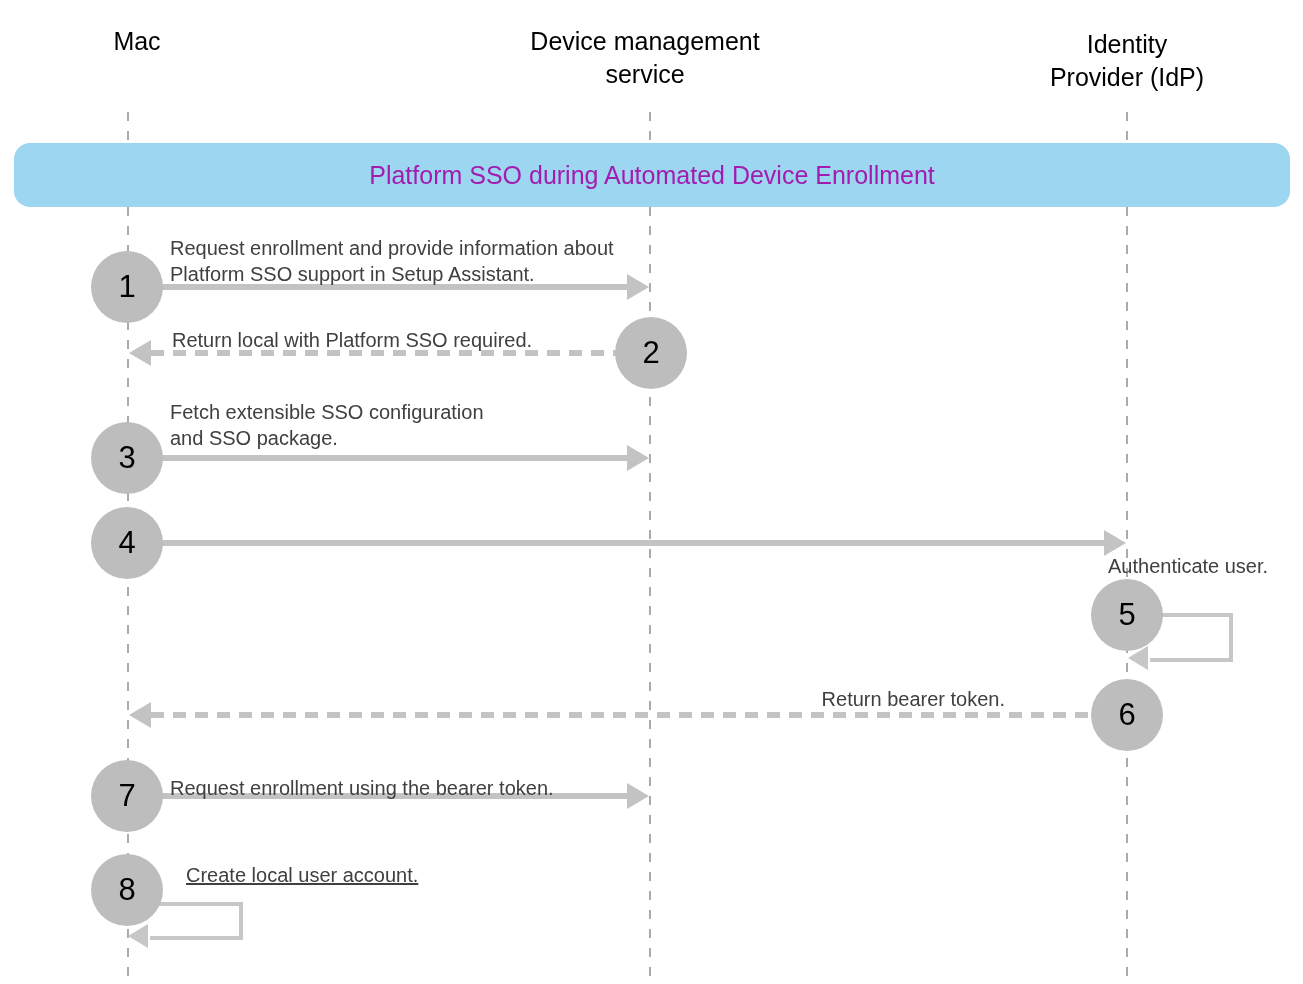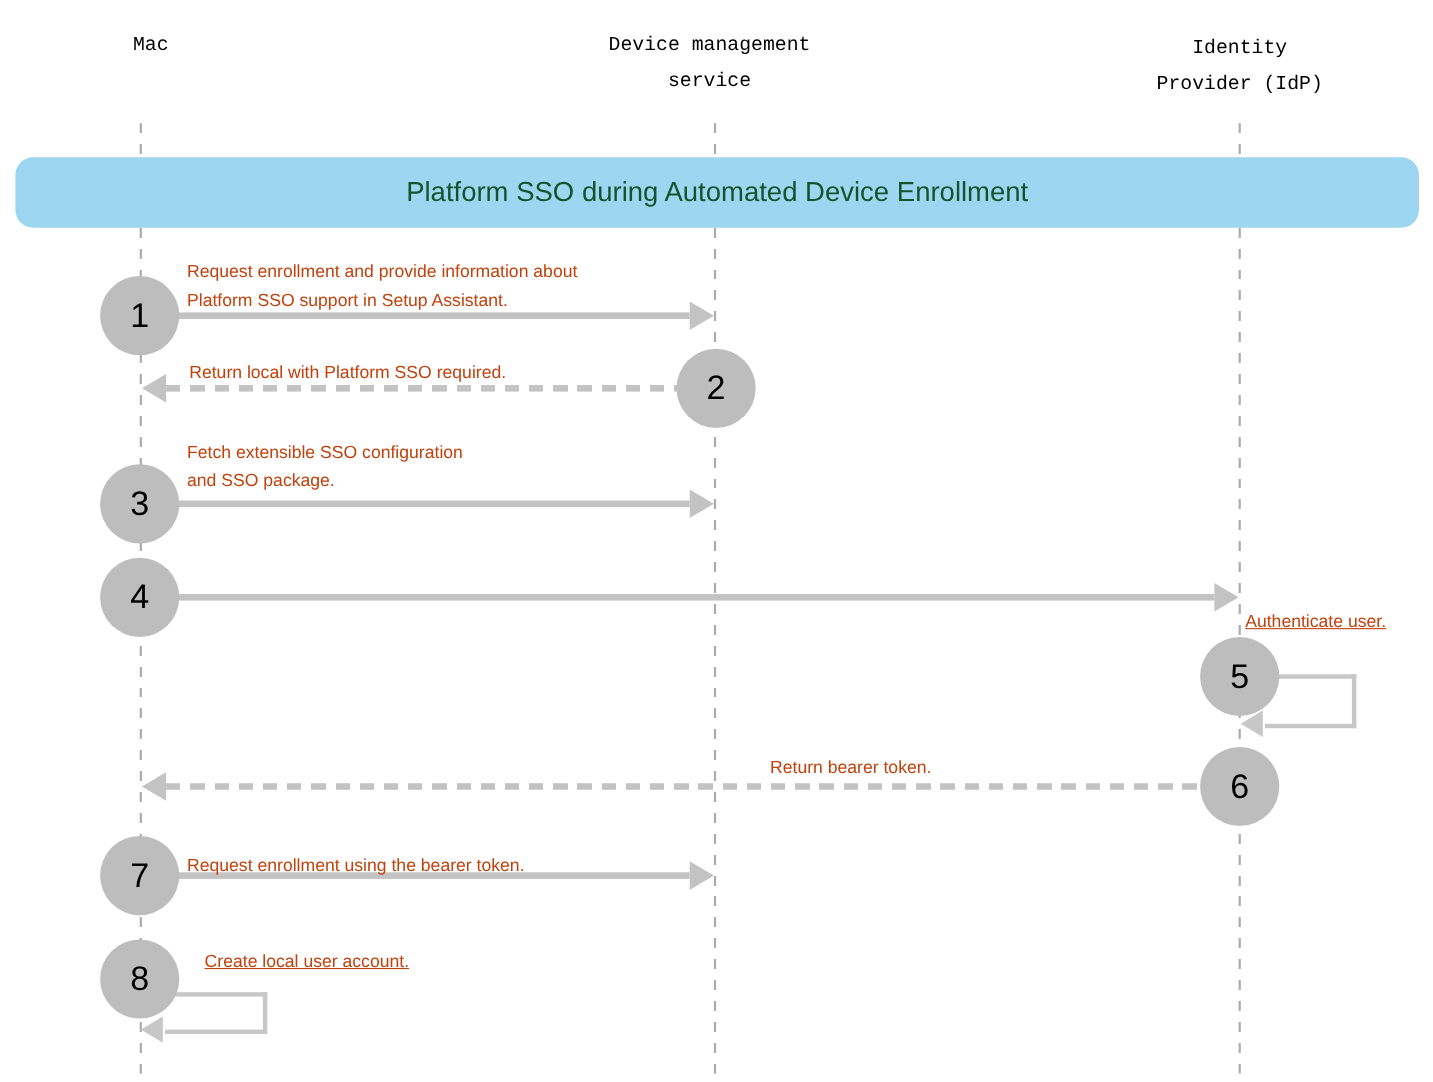--- a/index.html
+++ b/index.html
@@ -11,27 +11,26 @@
     background: #ffffff;
     font-family: "Liberation Sans", sans-serif;
     color: #111111;
     overflow: hidden;
   }
 
   
   .actor {
     position: absolute;
     transform: translateX(-50%);
-    font-size: 18px;
+    font-size: 25px;
     line-height: 33px;
     text-align: center;
     white-space: pre-line;
     color: #000000;
     z-index: 6;
-    font-family: Liberation Mono, monospace;
   }
 
   
   .lifeline {
     position: absolute;
     top: 112px;
     height: 864px;
     width: 2px;
     background: repeating-linear-gradient(180deg, #ababab 0 9px, transparent 9px 19px);
     z-index: 1;
@@ -46,48 +45,48 @@
     height: 64px;
     background: #9dd6f1;
     border-radius: 16px;
     display: flex;
     align-items: center;
     justify-content: center;
     z-index: 2;
   }
   .banner-title {
     font-size: 25px;
-    color: #14532d;
+    color: #a21caf;
   }
 
   
   .badge {
     position: absolute;
     width: 72px;
     height: 72px;
     border-radius: 50%;
     background: #bdbdbd;
     display: flex;
     align-items: center;
     justify-content: center;
     font-size: 31px;
     color: #000000;
     z-index: 4;
   }
 
   
   .msg {
     position: absolute;
-    font-size: 16px;
+    font-size: 20px;
     line-height: 26px;
     white-space: pre-line;
-    color: #c2410c;
+    color: #404040;
     z-index: 5;
   }
-  .msg.right { text-align: left; }
+  .msg.right { text-align: right; }
 
   
   .shaft-solid {
     position: absolute;
     height: 6px;
     background: #c3c3c3;
     z-index: 3;
   }
   .shaft-dashed {
     position: absolute;
@@ -162,21 +161,21 @@
   <div class="msg" style="left:170px; top:399px;">Fetch extensible SSO configuration
 and SSO package.</div>
   <div class="shaft-solid" style="left:160px; top:455px; width:467px;"></div>
   <div class="head-right" style="left:627px; top:445px;"></div>
   <div class="badge" style="left:91px; top:422px;">3</div>
 
   <div class="shaft-solid" style="left:160px; top:540px; width:944px;"></div>
   <div class="head-right" style="left:1104px; top:530px;"></div>
   <div class="badge" style="left:91px; top:507px;">4</div>
 
-  <div class="msg" style="left:1132px; top:553px;text-decoration:underline;">Authenticate user.</div>
+  <div class="msg" style="left:1108px; top:553px;">Authenticate user.</div>
   <div class="loop" style="left:1150px; top:613px; width:83px; height:49px;"></div>
   <div class="head-left-sm" style="left:1128px; top:646px;"></div>
   <div class="badge" style="left:1091px; top:579px;">5</div>
 
   <div class="msg right" style="left:700px; top:686px; width:305px;">Return bearer token.</div>
   <div class="shaft-dashed" style="left:151px; top:712px; width:940px;"></div>
   <div class="head-left" style="left:129px; top:702px;"></div>
   <div class="badge" style="left:1091px; top:679px;">6</div>
 
   <div class="msg" style="left:170px; top:775px;">Request enrollment using the bearer token.</div>

